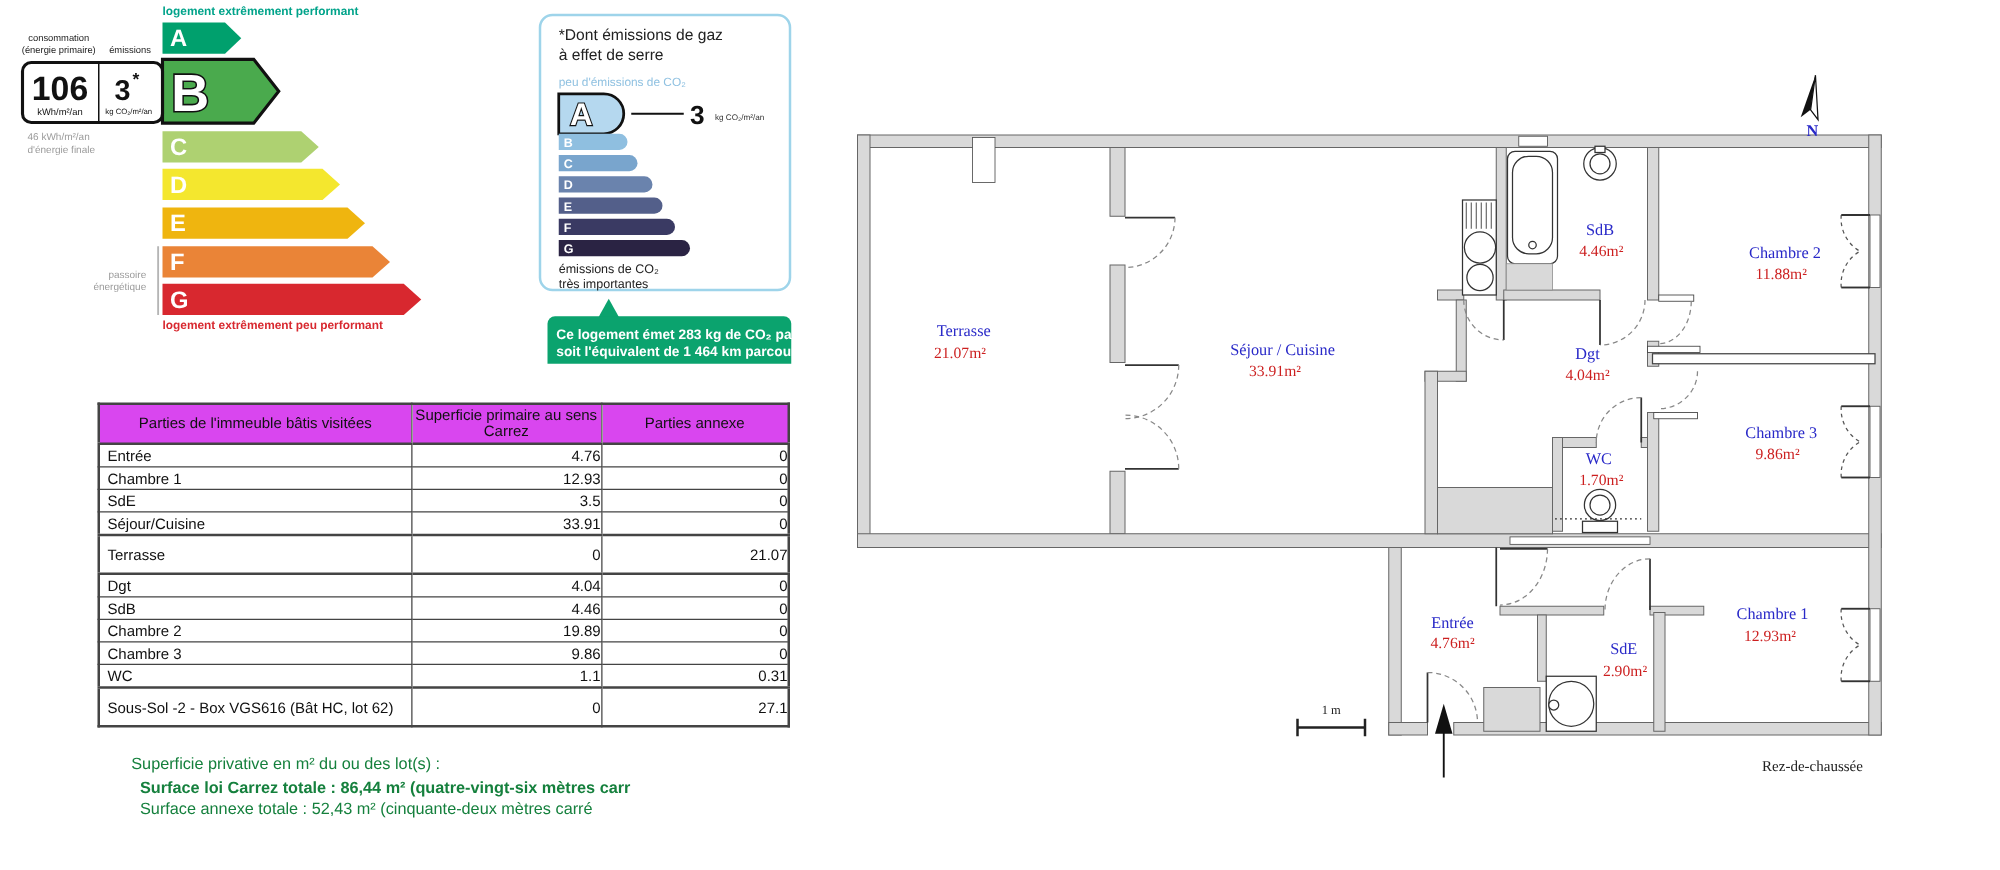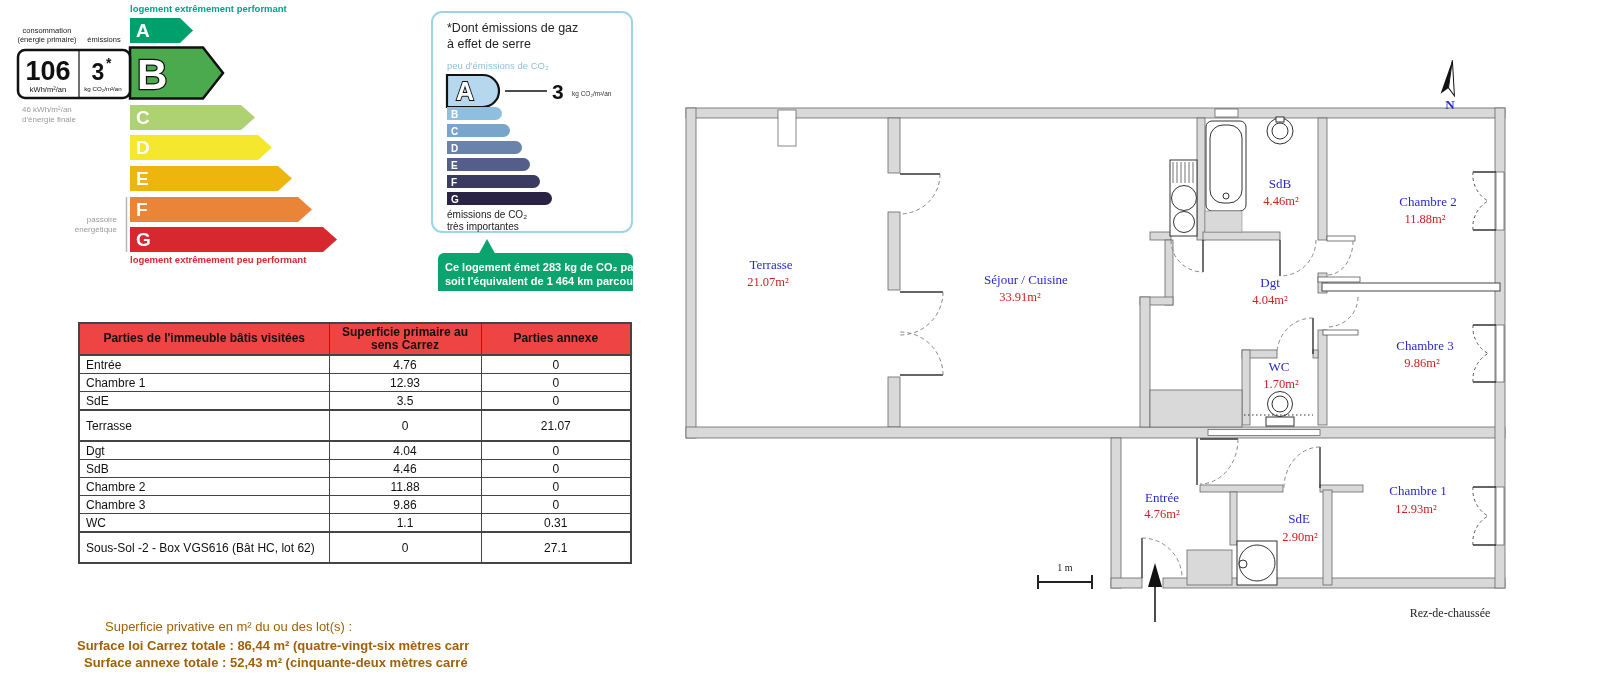--- a/index.html
+++ b/index.html
@@ -8,33 +8,33 @@
   svg text{font-family:"Liberation Sans",sans-serif;}
   svg .serif{font-family:"Liberation Serif",serif;}
   #dpe-svg{position:absolute;left:0;top:0;}
   #ges-svg{position:absolute;left:425px;top:5px;}
   #plan-svg{position:absolute;left:660px;top:55px;}
   
   .carrez-table{position:absolute;left:78px;top:322px;border-collapse:collapse;
                 table-layout:fixed;width:552px;font-size:12px;color:#111;}
   .carrez-table th,.carrez-table td{border:1px solid #444;overflow:hidden;white-space:nowrap;}
   .carrez-table{border:2px solid #444;}
-  .carrez-table th{background:#ef4444;font-weight:bold;height:30px;text-align:center;
+  .carrez-table th{background:#d946ef;font-weight:normal;height:30px;text-align:center;
                    border-bottom:2px solid #444;padding:0 2px;white-space:normal;line-height:1.1;}
   .carrez-table td{height:17px;padding:0;}
   .carrez-table td.name{text-align:left;padding-left:6px;}
-  .carrez-table td.num{text-align:center;}
+  .carrez-table td.num{text-align:right;}
   .carrez-table tr.tall td{height:29px;}
   .carrez-table tr.b-top td{border-top:2px solid #444;}
   .carrez-table tr.b-bot td{border-bottom:2px solid #444;}
   
-  .summary{position:absolute;left:0;top:614px;width:636px;height:62px;overflow:hidden;color:#a16207;}
+  .summary{position:absolute;left:0;top:598px;width:636px;height:62px;overflow:hidden;color:#15803d;}
   .summary .intro{margin:5px 0 4px 105px;font-size:13px;white-space:nowrap;}
-  .summary .line-carrez{margin:3px 0 0 77px;font-size:13px;font-weight:bold;white-space:nowrap;}
-  .summary .line-annexe{margin:2px 0 0 84px;font-size:13px;font-weight:bold;white-space:nowrap;}
+  .summary .line-carrez{margin:3px 0 0 112px;font-size:13px;font-weight:bold;white-space:nowrap;}
+  .summary .line-annexe{margin:2px 0 0 112px;font-size:13px;font-weight:normal;white-space:nowrap;}
 </style>
 </head>
 <body>
 
 <svg id="dpe-svg" width="360" height="280" viewBox="0 0 360 280">
   <text x="130" y="12" font-size="9.5" font-weight="600" fill="#00a38a">logement extrêmement performant</text>
 
   <text x="47" y="33" font-size="7.5" fill="#222" text-anchor="middle">consommation</text>
   <text x="47" y="42" font-size="7.5" fill="#222" text-anchor="middle">(énergie primaire)</text>
   <text x="104" y="42" font-size="7.5" fill="#222" text-anchor="middle">émissions</text>
@@ -134,38 +134,43 @@
     <tr>
         <td class="name">Chambre 1</td>
         <td class="num">12.93</td>
         <td class="num">0</td>
       </tr>
     <tr>
         <td class="name">SdE</td>
         <td class="num">3.5</td>
         <td class="num">0</td>
       </tr>
+    <tr>
+        <td class="name">Séjour/Cuisine</td>
+        <td class="num">33.91</td>
+        <td class="num">0</td>
+      </tr>
     <tr class="tall b-top b-bot">
         <td class="name">Terrasse</td>
         <td class="num">0</td>
         <td class="num">21.07</td>
       </tr>
     <tr>
         <td class="name">Dgt</td>
         <td class="num">4.04</td>
         <td class="num">0</td>
       </tr>
     <tr>
         <td class="name">SdB</td>
         <td class="num">4.46</td>
         <td class="num">0</td>
       </tr>
     <tr>
         <td class="name">Chambre 2</td>
-        <td class="num">11.88</td>
+        <td class="num">19.89</td>
         <td class="num">0</td>
       </tr>
     <tr>
         <td class="name">Chambre 3</td>
         <td class="num">9.86</td>
         <td class="num">0</td>
       </tr>
     <tr class="b-bot">
         <td class="name">WC</td>
         <td class="num">1.1</td>

